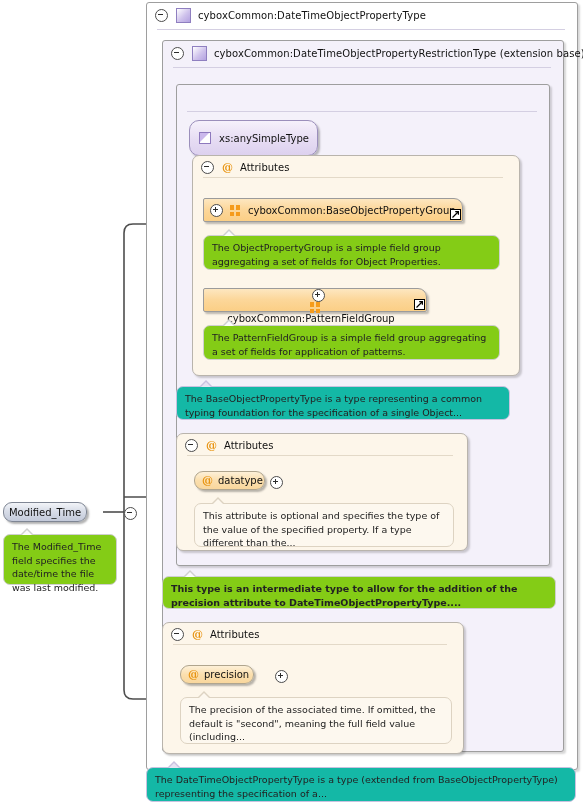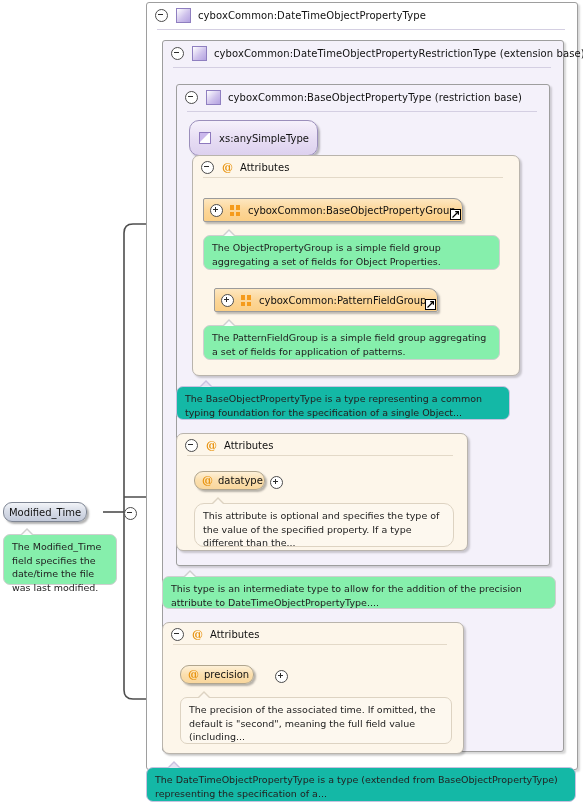--- a/index.html
+++ b/index.html
@@ -265,21 +265,21 @@
     border-left: 6px solid transparent;
     border-right: 6px solid transparent;
     border-bottom: 6px solid #fbfbfb;
   }
   .doc.cream { background: #fdf8ef; border-color: #ddd3c2; }
   .doc.cream .tail::before { border-bottom-color: #ddd3c2; }
   .doc.cream .tail::after { border-bottom-color: #fdf8ef; }
   .doc.lilac { background: #14b8a6; border-color: #c9c2e0; }
   .doc.lilac .tail::before { border-bottom-color: #c9c2e0; }
   .doc.lilac .tail::after { border-bottom-color: #e7e3f3; }
-  .doc.plain { background: #86efac; border-color: #cfcfcf; }
+  .doc.plain { background: #84cc16; border-color: #cfcfcf; }
 
   
   #connectors { position: absolute; left: 0; top: 0; }
 </style>
 </head>
 <body>
 
 
 
 
@@ -314,25 +314,20 @@
   <div class="hdr" style="width:392px;">
     <span class="pmicon"></span>
     <span class="typeicon"></span>
     <span class="hdr-label">cyboxCommon:DateTimeObjectPropertyRestrictionType (extension base)</span>
   </div>
   <div class="hdr-rule" style="width:378px;"></div>
 </div>
 
 
 <div class="typepanel" style="left:176px; top:84px; width:374px; height:482px;">
-  <div class="hdr" style="width:364px;">
-    <span class="pmicon"></span>
-    <span class="typeicon"></span>
-    <span class="hdr-label">cyboxCommon:BaseObjectPropertyType (restriction base)</span>
-  </div>
   <div class="hdr-rule" style="width:350px;"></div>
 </div>
 
 
 <div class="simplepill" style="left:189px; top:120px; width:129px; height:36px;">
   <span class="tri"></span>
   <span class="lbl">xs:anySimpleType</span>
 </div>
 
 
@@ -362,21 +357,21 @@
   </span>
 </div>
 
 
 <div class="doc plain" style="left:203px; top:235px; width:297px; height:35px;">
   <span class="tail" style="left:18px;"></span>
   <span>The ObjectPropertyGroup is a simple field group aggregating a set of fields for Object Properties.</span>
 </div>
 
 
-<div class="grouppill" style="left:214px; top:288px; width:224px; height:24px;">
+<div class="grouppill" style="left:203px; top:288px; width:224px; height:24px;flex-direction:column;">
   <span class="pmicon plus" style="margin-left:6px;"></span>
   <span class="groupicon">
       <i></i>
       <i></i>
       <i></i>
       <i></i>
     </span>
   <span class="lbl">cyboxCommon:PatternFieldGroup</span>
   <span class="extlink">
     <svg width="9" height="9" viewBox="0 0 9 9">
@@ -406,27 +401,27 @@
   </div>
   <div class="hdr-rule" style="width:266px;"></div>
 </div>
 
 <div class="attrpill" style="left:194px; top:471px; width:71px; height:19px;">
   <span class="aticon" style="margin-left:7px;margin-right:5px;">@</span>
   <span class="lbl">datatype</span>
 </div>
 <span class="pmicon plus abs" style="left:270px; top:476px;"></span>
 
-<div class="doc cream" style="left:194px; top:503px; width:260px; height:44px;border-radius:10px;">
+<div class="doc cream" style="left:194px; top:503px; width:260px; height:44px;">
   <span class="tail" style="left:16px;"></span>
   <span>This attribute is optional and specifies the type of the value of the specified property. If a type different than the...</span>
 </div>
 
 
-<div class="doc plain" style="left:162px; top:576px; width:394px; height:33px;">
+<div class="doc plain" style="left:162px; top:576px; width:394px; height:33px;font-weight:bold;">
   <span class="tail" style="left:20px;"></span>
   <span>This type is an intermediate type to allow for the addition of the precision attribute to DateTimeObjectPropertyType....</span>
 </div>
 
 
 <div class="attrbox" style="left:162px; top:622px; width:302px; height:132px;">
   <div class="hdr">
     <span class="pmicon"></span>
     <span class="aticon">@</span>
     <span class="hdr-label">Attributes</span>

